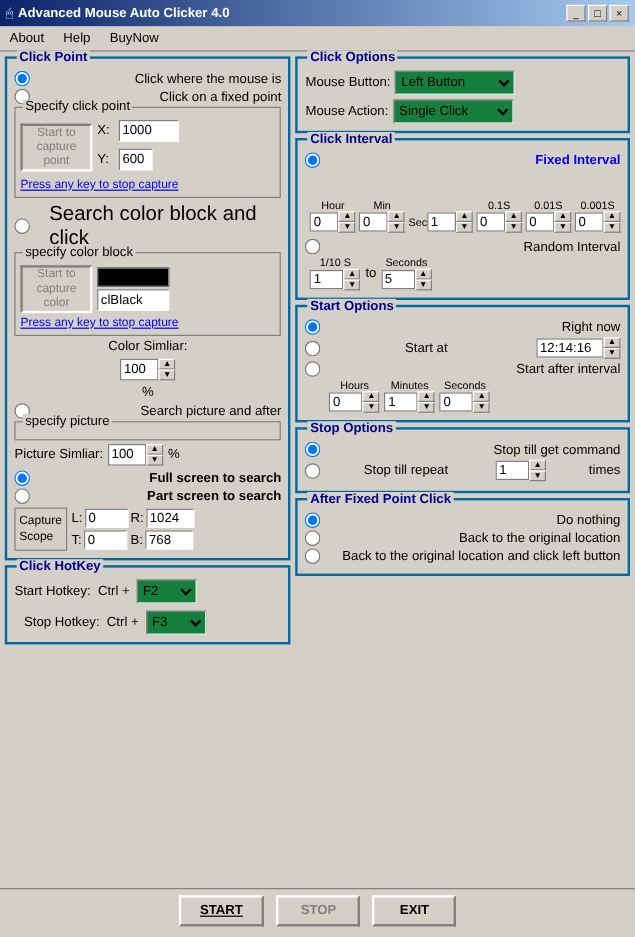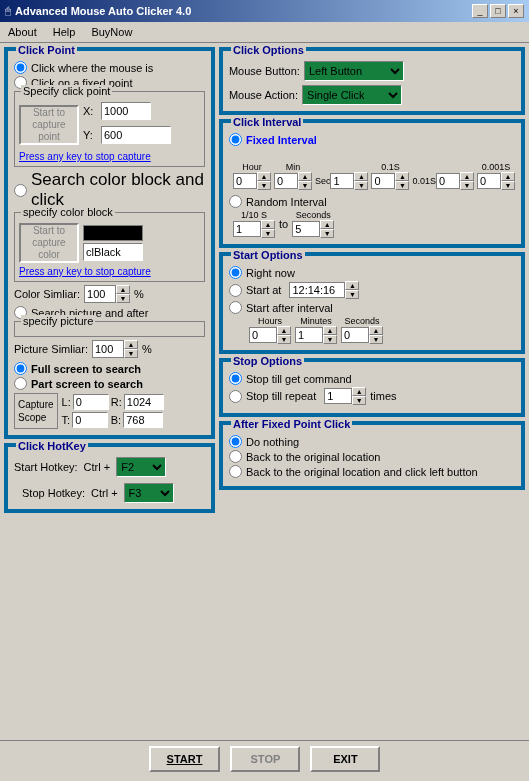--- a/index.html
+++ b/index.html
@@ -47,38 +47,38 @@
     }
     .main-content {
       display: flex;
       gap: 4px;
       padding: 4px;
       height: calc(781px - 22px - 24px - 38px);
     }
     .left-panel { width: 255px; display: flex; flex-direction: column; gap: 4px; }
     .right-panel { flex: 1; display: flex; flex-direction: column; gap: 4px; }
     .group-box {
-      border: 4px solid #0369a1;
+      border: 2px solid #0369a1;
       padding: 4px 6px 6px 6px;
       position: relative;
       background: #d4d0c8;
     }
     .group-box-title {
       position: absolute;
       top: -7px;
       left: 8px;
       background: #d4d0c8;
       padding: 0 2px;
       font-weight: bold;
       color: #00008b;
       font-size: 11px;
     }
     .group-box-title-blue { color: #00008b; }
     .row { display: flex; align-items: center; gap: 4px; margin-bottom: 3px; }
-    .radio-row { display: flex; align-items: center; gap: 4px; margin-bottom: 2px; }
+    .radio-row { display: flex; align-items: center; gap: 16px; margin-bottom: 2px; justify-content: space-between; }
     input[type="radio"] { margin: 0; cursor: pointer; }
     .sub-box {
       border: 1px solid #808080;
       padding: 4px;
       margin: 2px 0;
       background: #d4d0c8;
       position: relative;
     }
     .sub-box-title {
       position: absolute;
@@ -231,21 +231,21 @@
           <div class="capture-btn" style="font-size:10px; line-height:1.2;">
             <span>Start to capture point</span>
           </div>
           <div style="display:flex; flex-direction:column; gap:3px;">
             <div class="row">
               <span style="font-size:11px; width:14px;">X:</span>
               <input type="text" value="1000" style="width: 50px; height: 18px; font-size: 11px;">
             </div>
             <div class="row">
               <span style="font-size:11px; width:14px;">Y:</span>
-              <input type="text" value="600" style="width: 70px; height: 18px; font-size: 11px;">
+              <input type="text" value="600" style="width: 28px; height: 18px; font-size: 11px;">
             </div>
           </div>
         </div>
         <div style="margin-top:3px;">
           <span class="link-text">Press any key to stop capture</span>
         </div>
       </div>
 
       <div class="radio-row" style="margin-top:3px;">
         <input type="radio" name="click_point" id="cp3" style="">
@@ -261,21 +261,21 @@
           <div style="display:flex; flex-direction:column; gap:2px;">
             <div style="width:60px; height:16px; background:black; border:1px solid #808080;"></div>
             <input type="text" value="clBlack" style="width: 60px; height: 18px; font-size: 11px;">
           </div>
         </div>
         <div style="margin-top:2px;">
           <span class="link-text">Press any key to stop capture</span>
         </div>
       </div>
 
-      <div class="row" style="margin-top:3px;">
+      <div class="row" style="margin-top:3px;flex-direction:column;">
         <span style="font-size:11px;">Color Simliar:</span>
         <div class="spinbox">
           <input type="text" value="100" style="width: 32px;">
           <div class="spin-btns">
             <button class="spin-btn">▲</button>
             <button class="spin-btn">▼</button>
           </div>
         </div>
         <span style="font-size:11px;">%</span>
       </div>
@@ -417,21 +417,21 @@
             <div style="display:flex; flex-direction:column; align-items:center;">
               <span style="font-size:9px;">0.1S</span>
               <div class="spinbox">
                 <input type="text" value="0" style="width: 24px; height: 16px; font-size: 11px;">
                 <div class="spin-btns">
                   <button class="spin-btn">▲</button>
                   <button class="spin-btn">▼</button>
                 </div>
               </div>
             </div>
-            <div style="display:flex; align-items:center;margin-top:24px;">
+            <div style="display:flex; flex-direction:column; align-items:center;margin-top:24px;">
               <span style="font-size:9px;">0.01S</span>
               <div class="spinbox">
                 <input type="text" value="0" style="width: 24px; height: 16px; font-size: 11px;">
                 <div class="spin-btns">
                   <button class="spin-btn">▲</button>
                   <button class="spin-btn">▼</button>
                 </div>
               </div>
             </div>
             <div style="display:flex; flex-direction:column; align-items:center;">

